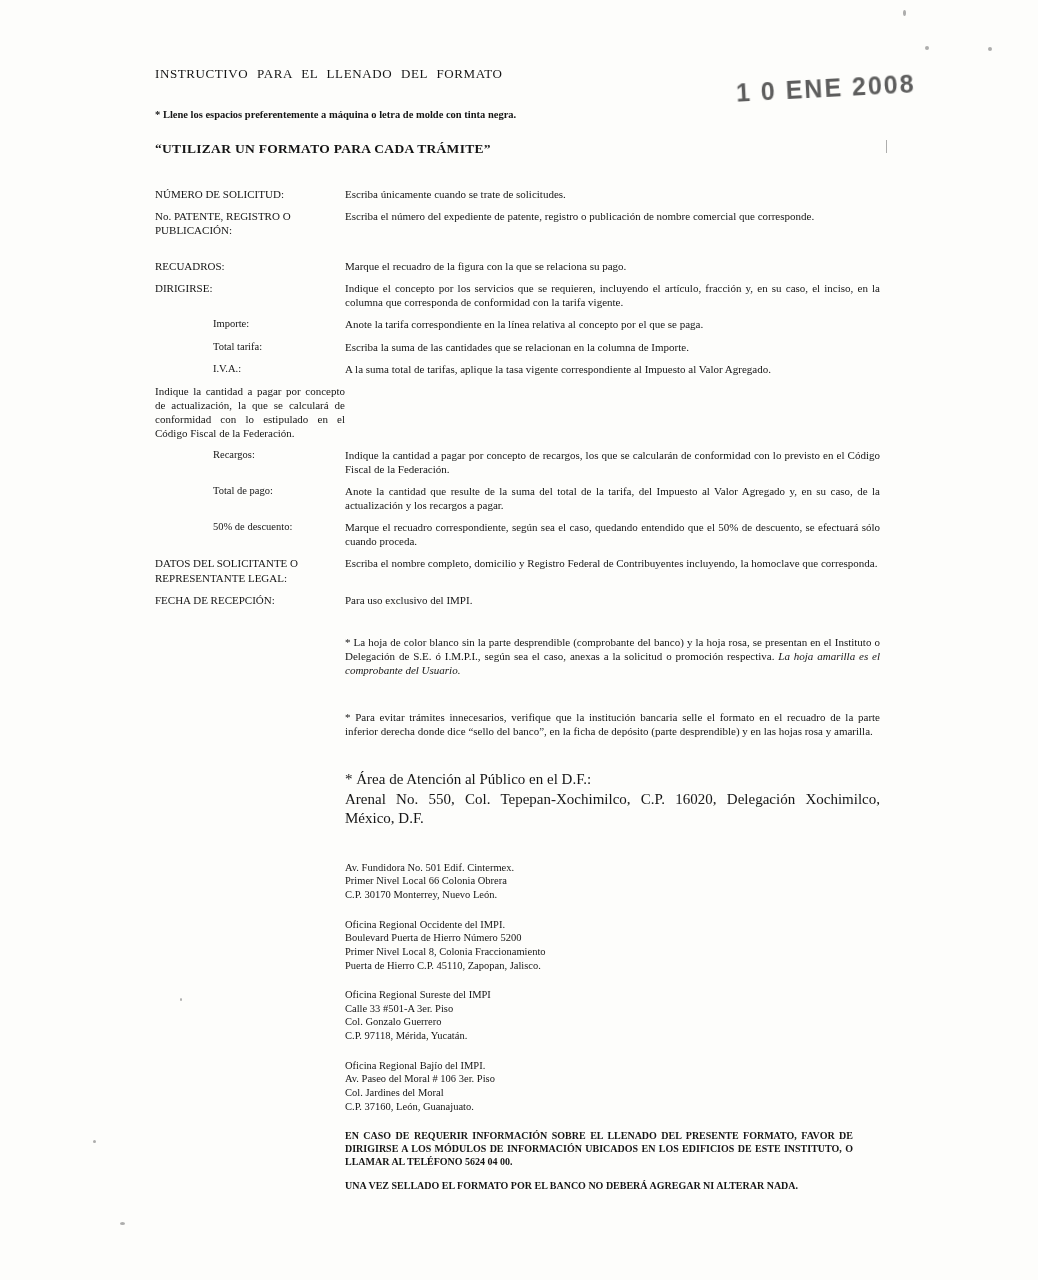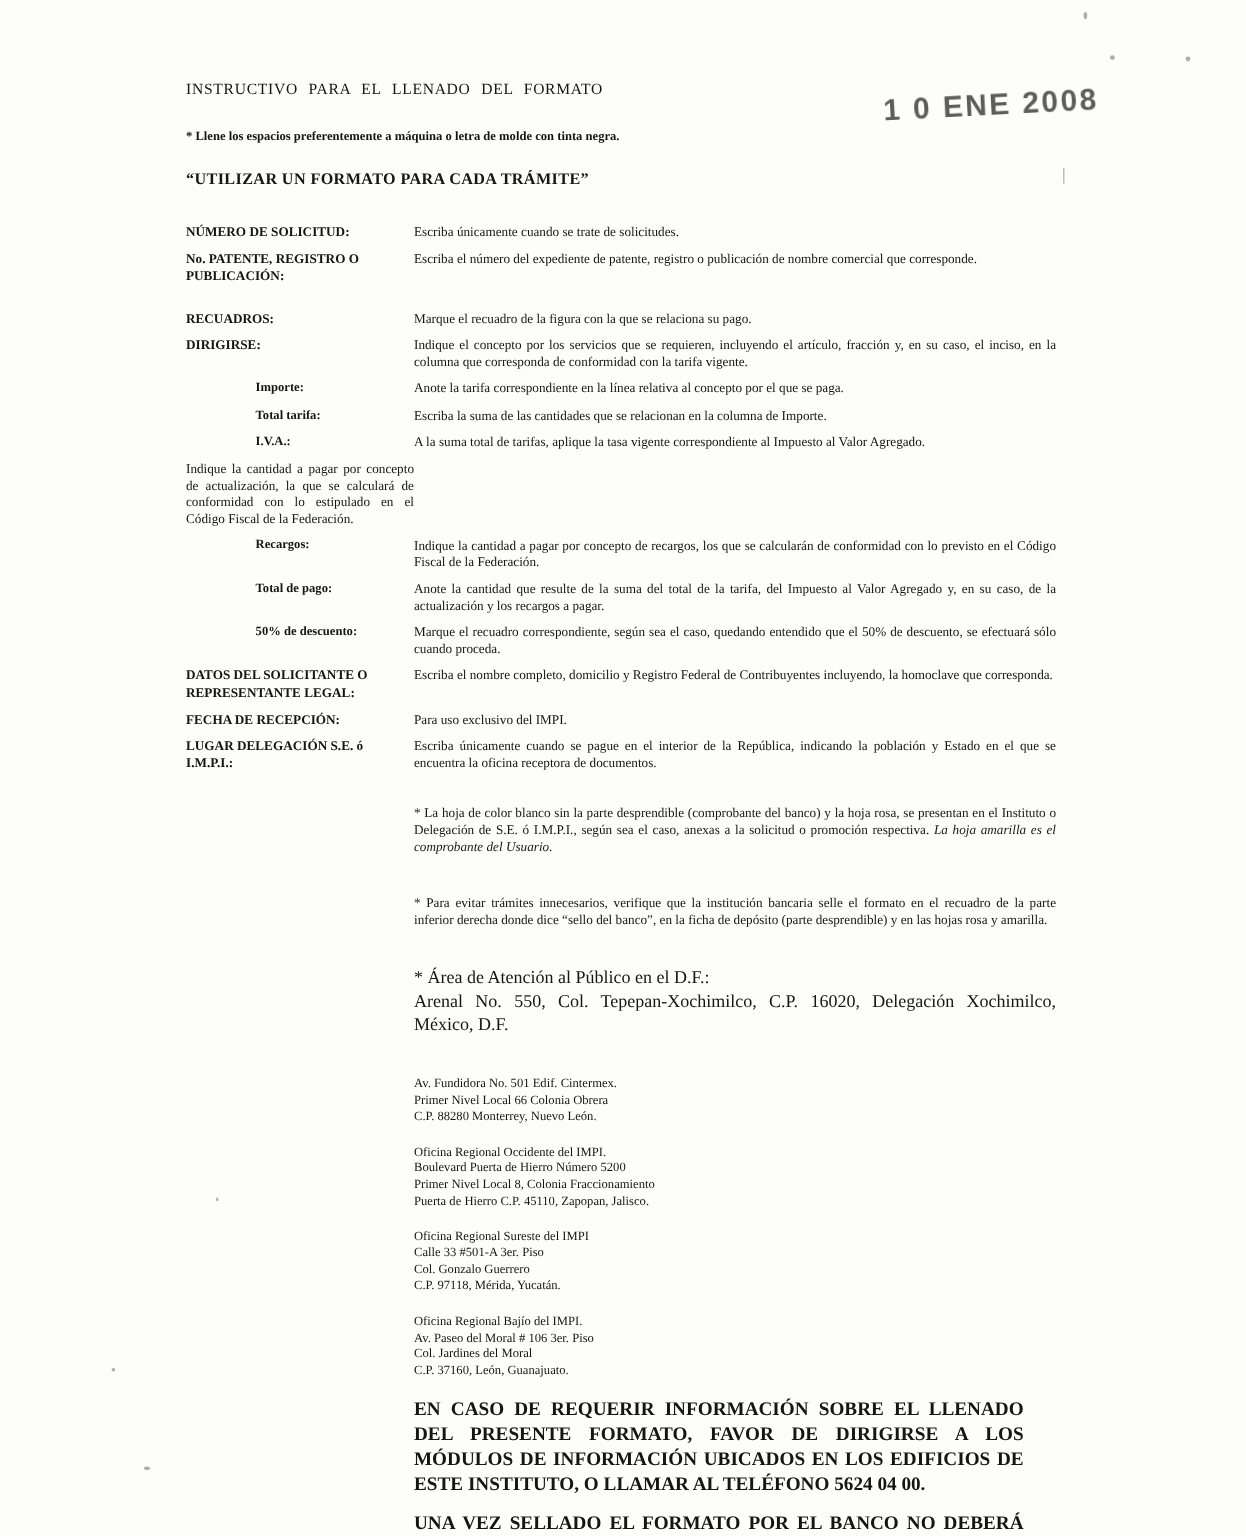--- a/index.html
+++ b/index.html
@@ -34,21 +34,21 @@
     margin-bottom:30px;
   }
   .def-list { width:725px; }
   .def-row {
     display:grid;
     grid-template-columns:190px 1fr;
     margin-bottom:8px;
   }
   .def-row.mb-lg { margin-bottom:22px; }
   .def-label {
-    font-weight:bold;
+    font-weight:normal;
     font-size:11px;
     line-height:1.28;
     padding-right:4px;
   }
   .def-row.sub .def-label {
     padding-left:58px;
     font-size:10.5px;
   }
   .def-text {
     font-size:11px;
@@ -66,21 +66,21 @@
   .note-par .it { font-style:italic; }
   .addr-line { font-size:15px; line-height:1.3; }
   .office-block {
     font-size:10.5px;
     line-height:1.3;
     margin-bottom:16px;
   }
   .office-block .office-line { display:block; }
   .footer-par {
     font-weight:bold;
-    font-size:16px;
+    font-size:10px;
     line-height:1.3;
     text-align:justify;
     width:508px;
     margin-bottom:11px;
   }
   .stamp {
     position:absolute;
     top:74px; left:736px;
     font-family:"Liberation Sans", sans-serif;
     font-weight:bold;
@@ -165,42 +165,38 @@
     <div class="def-row">
       <div class="def-label">DATOS DEL SOLICITANTE O REPRESENTANTE LEGAL:</div>
       <div class="def-text">Escriba el nombre completo, domicilio y Registro Federal de Contribuyentes incluyendo, la homoclave que corresponda.</div>
     </div>
 
     <div class="def-row">
       <div class="def-label">FECHA DE RECEPCIÓN:</div>
       <div class="def-text">Para uso exclusivo del IMPI.</div>
     </div>
 
-    <div class="def-row">
-      <div class="def-label">LUGAR DELEGACIÓN S.E. ó I.M.P.I.:</div>
-      <div class="def-text">Escriba únicamente cuando se pague en el interior de la República, indicando la población y Estado en el que se encuentra la oficina receptora de documentos.</div>
-    </div>
 
   </div>
 
   <div class="body-col">
 
     <p class="note-par first"><span>* La hoja de color blanco sin la parte desprendible (comprobante del banco) y la hoja rosa, se presentan en el Instituto o Delegación de S.E. ó I.M.P.I., según sea el caso, anexas a la solicitud o promoción respectiva. </span><span class="it">La hoja amarilla es el comprobante del Usuario.</span></p>
 
     <p class="note-par">* Para evitar trámites innecesarios, verifique que la institución bancaria selle el formato en el recuadro de la parte inferior derecha donde dice “sello del banco”, en la ficha de depósito (parte desprendible) y en las hojas rosa y amarilla.</p>
 
     <div class="note-par">
       <div class="addr-line">* Área de Atención al Público en el D.F.:</div>
       <div class="addr-line">Arenal No. 550, Col. Tepepan-Xochimilco, C.P. 16020, Delegación Xochimilco, México, D.F.</div>
     </div>
 
     <div class="office-block">
       <span class="office-line">Av. Fundidora No. 501 Edif. Cintermex.</span>
       <span class="office-line">Primer Nivel Local 66 Colonia Obrera</span>
-      <span class="office-line">C.P. 88280 Monterrey, Nuevo León.</span>
+      <span class="office-line">C.P. 30170 Monterrey, Nuevo León.</span>
     </div>
 
     <div class="office-block">
       <span class="office-line">Oficina Regional Occidente del IMPI.</span>
       <span class="office-line">Boulevard Puerta de Hierro Número 5200</span>
       <span class="office-line">Primer Nivel Local 8, Colonia Fraccionamiento</span>
       <span class="office-line">Puerta de Hierro C.P. 45110, Zapopan, Jalisco.</span>
     </div>
 
     <div class="office-block">

